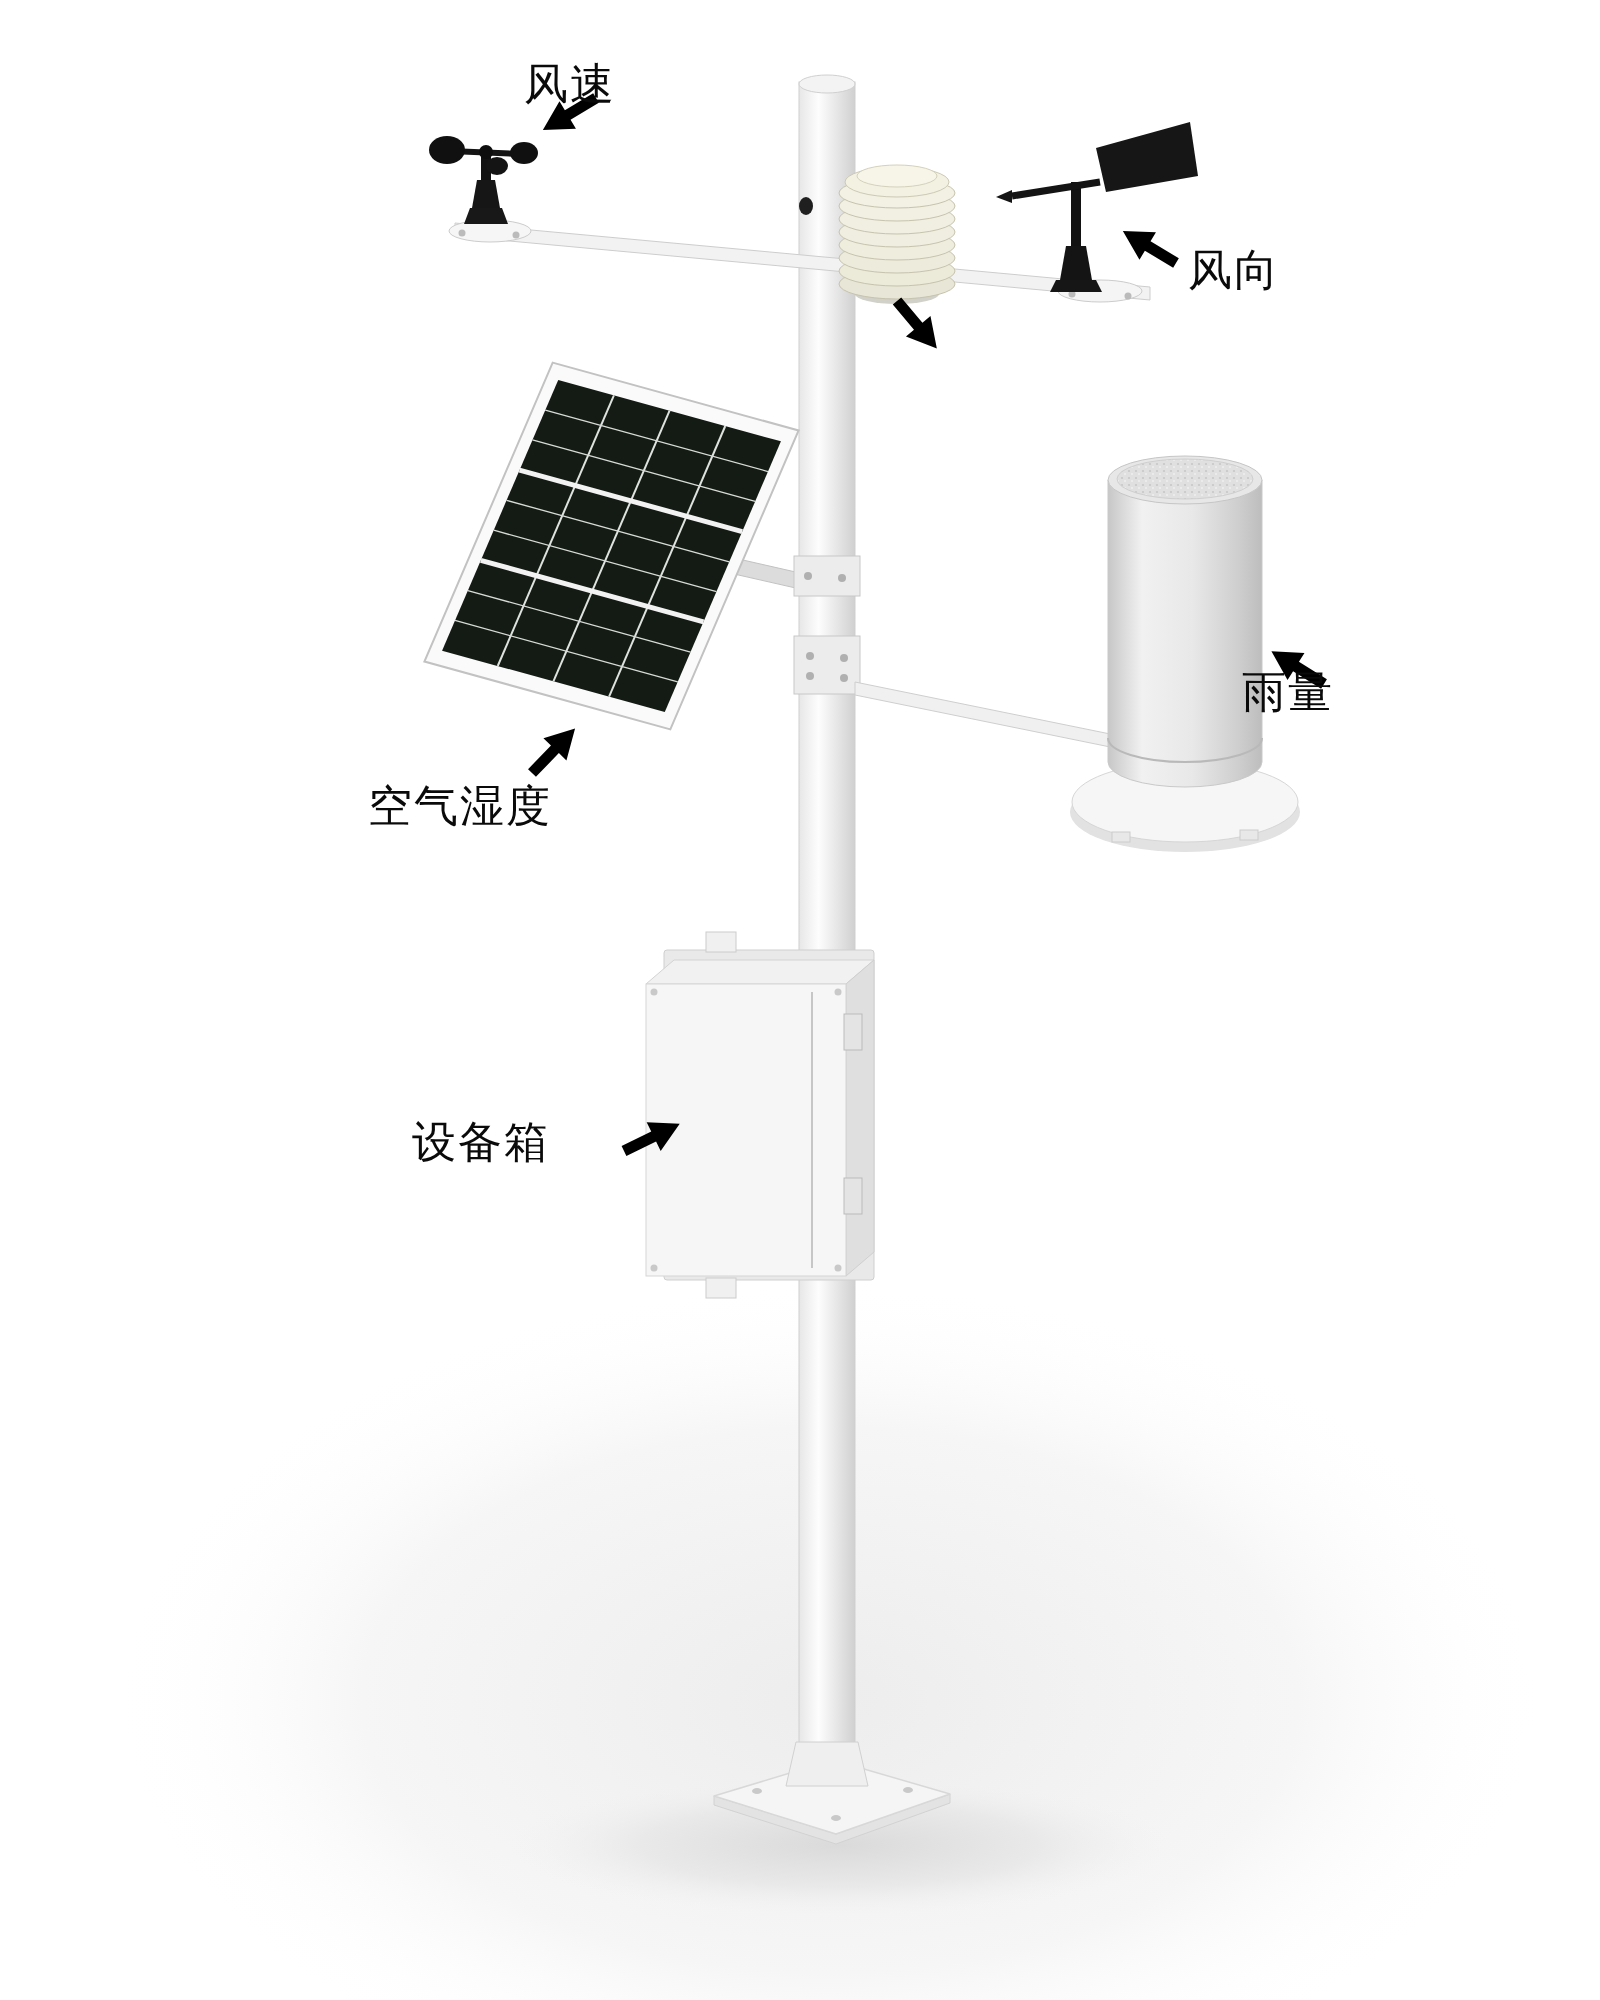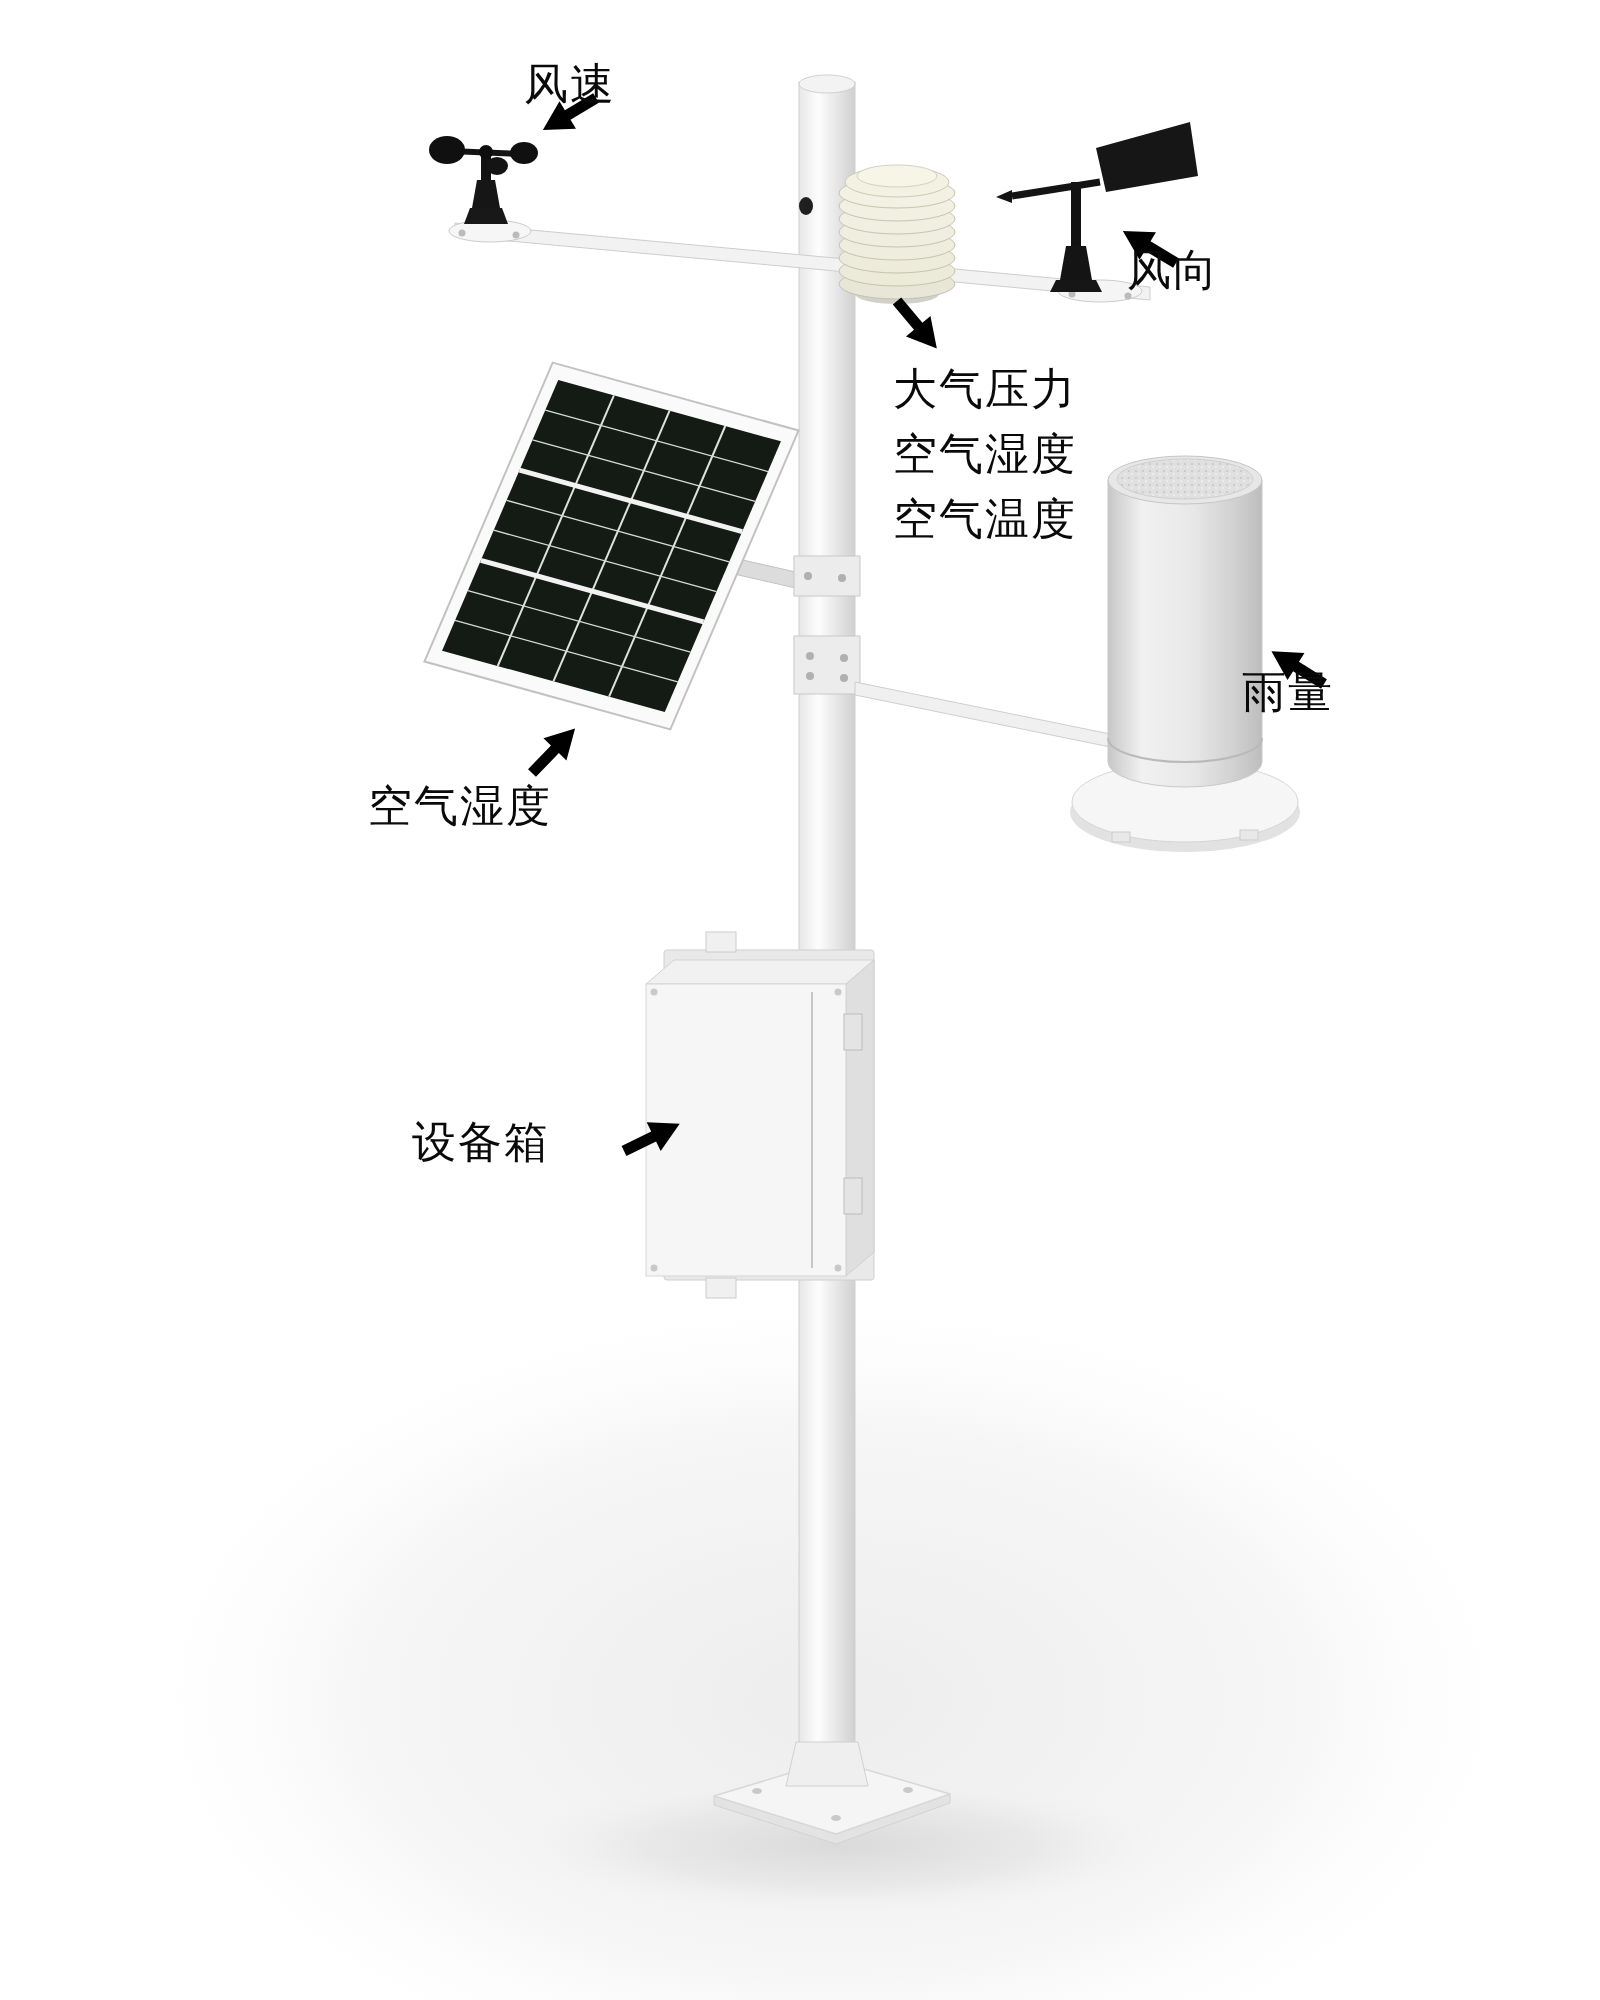--- a/index.html
+++ b/index.html
@@ -200,27 +200,22 @@
         <use href="#arrowP" transform="translate(1324,684) rotate(212)"></use>
       </g>
       <g>
         <use href="#arrowP" transform="translate(624,1151) rotate(-26)"></use>
       </g>
     </g>
   </svg>
 
   <div class="label" style="left:524px;top:58px">风速</div>
 
-  <div class="label" style="left:1127px;top:244px">风向</div>
-
-  <div class="label label-block" style="left:893px;top:356px">
-    <div>大气压力</div>
-    <div>空气湿度</div>
-    <div>空气温度</div>
-  </div>
+  <div class="label" style="left:1188px;top:244px">风向</div>
+
 
   <div class="label" style="left:368px;top:780px">空气湿度</div>
 
   <div class="label" style="left:1242px;top:666px">雨量</div>
 
   <div class="label" style="left:412px;top:1116px">设备箱</div>
 
 </div>
 
 </body></html>

